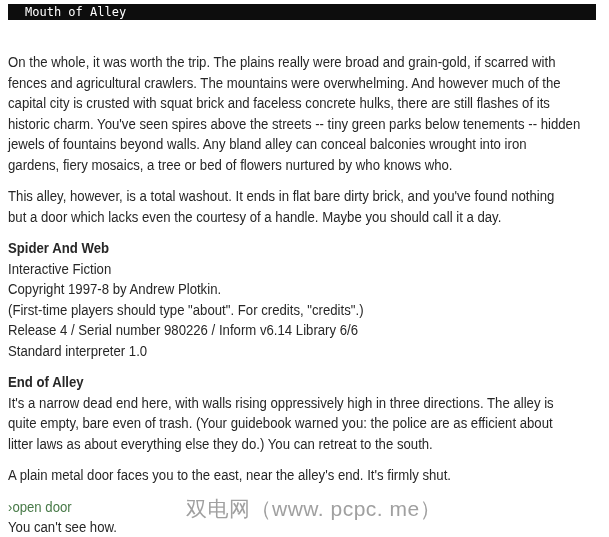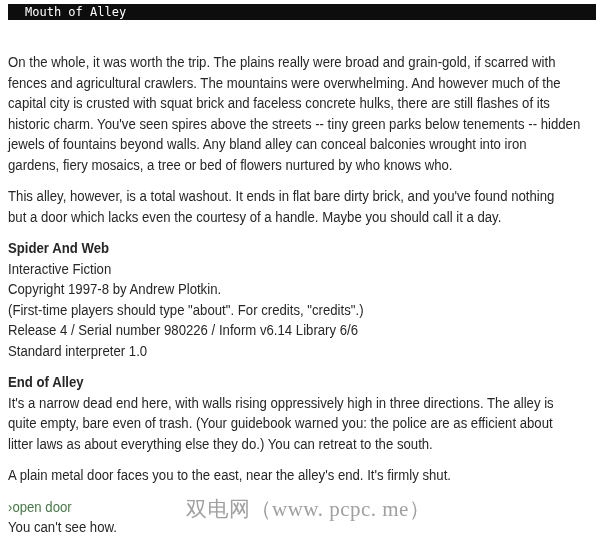--- a/index.html
+++ b/index.html
@@ -55,21 +55,21 @@
   }
   .watermark {
     position: absolute;
     left: 186px;
     top: 495px;
     color: #a0a0a0;
     font-size: 21px;
     letter-spacing: 0.5px;
     text-shadow: 1px 1px 0 #ffffff;
     white-space: nowrap;
-    font-family: Liberation Serif, serif;
+    font-family: Liberation Sans, sans-serif;
   }
 </style>
 </head>
 <body>
 
 <div class="screen">
 
   <div class="status-bar">
     <span>Mouth of Alley</span>
   </div>

